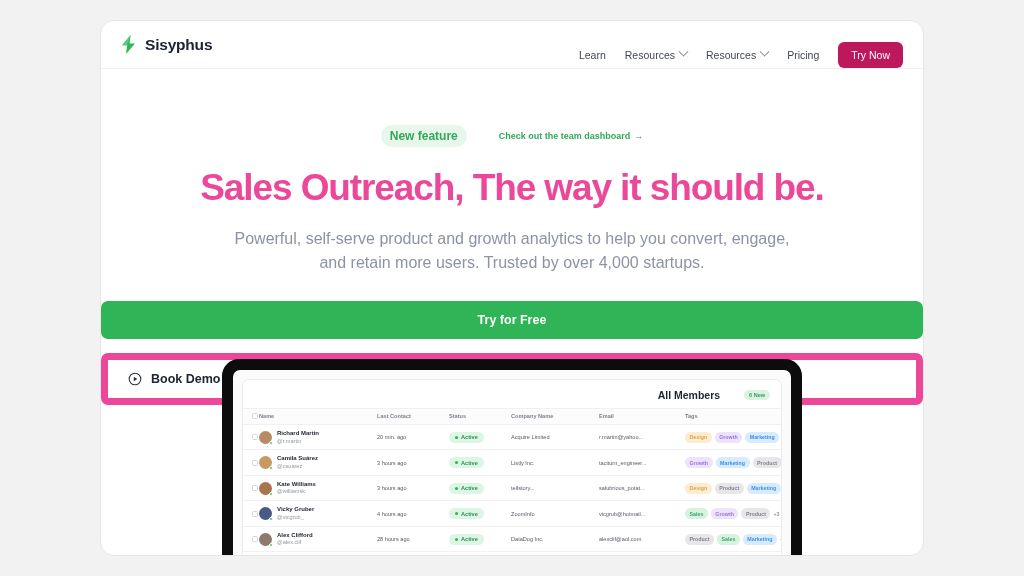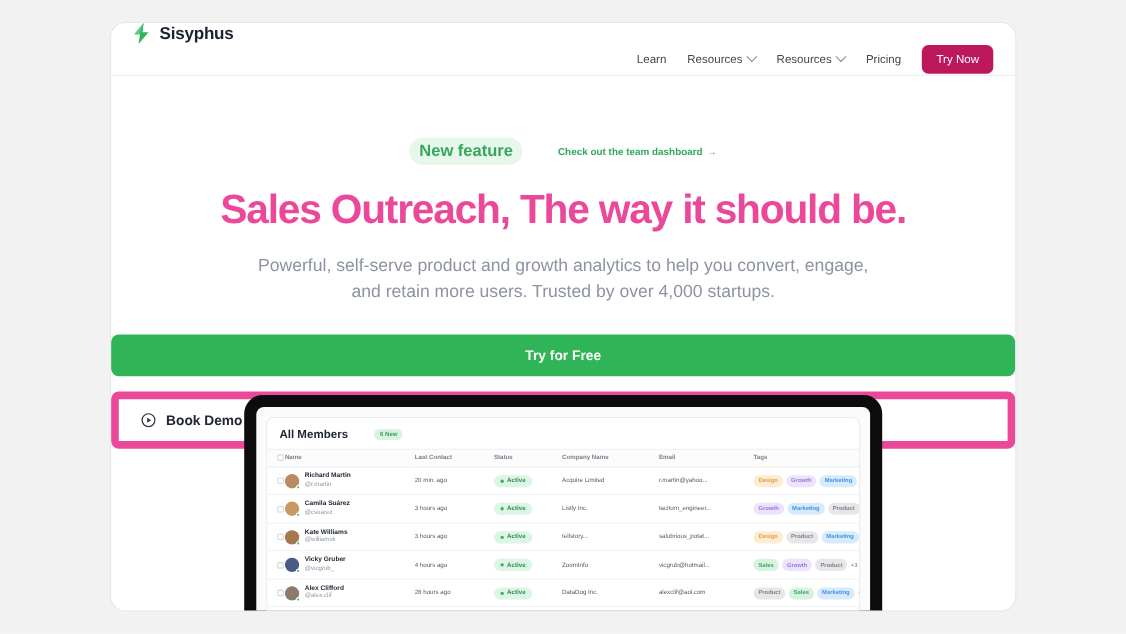--- a/index.html
+++ b/index.html
@@ -16,21 +16,21 @@
     background: #ffffff;
     border: 1px solid #e6e7e9;
     border-radius: 14px;
     overflow: hidden;
   }
 
   
   .nav {
     height: 48px;
     display: flex;
-    align-items: flex-start;
+    align-items: center;
     padding: 0 20px 0 20px;
     border-bottom: 1px solid #f0f0f1;
   }
   .brand { display: flex; align-items: center; gap: 7px; }
   .brand-logo { width: 17px; height: 19px; display: block; }
   .brand-name {
     font-size: 15.5px; font-weight: bold; color: #1b2233;
     letter-spacing: -0.2px;
   }
   .nav-right {
@@ -59,21 +59,21 @@
   
   .hero { text-align: center; padding-top: 56px; }
   .announce {
     display: inline-flex; align-items: center; gap: 9px;
     font-size: 9.5px;
   }
   .announce-badge {
     background: #e8f7ec; color: #34a85a;
     font-weight: bold;
     padding: 4px 9px; border-radius: 20px;
-    font-size: 15px;
+    font-size: 12px;
   }
   .announce-link {
     color: #34a85a; font-weight: bold; font-size: 9px;
     display: inline-flex; align-items: center; gap: 4px;
     cursor: pointer;
     margin-left: 23px;
   }
   h1.headline {
     margin-top: 20px;
     font-size: 37px; font-weight: bold;
@@ -123,20 +123,21 @@
   .panel {
     background: #fff;
     border: 1px solid #ececee;
     border-radius: 7px 7px 0 0;
     height: 100%;
     overflow: hidden;
   }
   .panel-head {
     display: flex; align-items: center; gap: 24px;
     padding: 9px 11px 7px 11px;
+    justify-content: flex-end;
   }
   .panel-title { font-size: 10.5px; font-weight: bold; color: #1d2433; }
   .panel-badge {
     background: #d9f3e0; color: #3a9c5d;
     font-size: 5.5px; font-weight: bold;
     padding: 2px 5px; border-radius: 10px;
   }
   table.members { width: 100%; border-collapse: collapse; table-layout: fixed; }
   table.members th {
     font-size: 5.6px; color: #7b818d; font-weight: bold;

